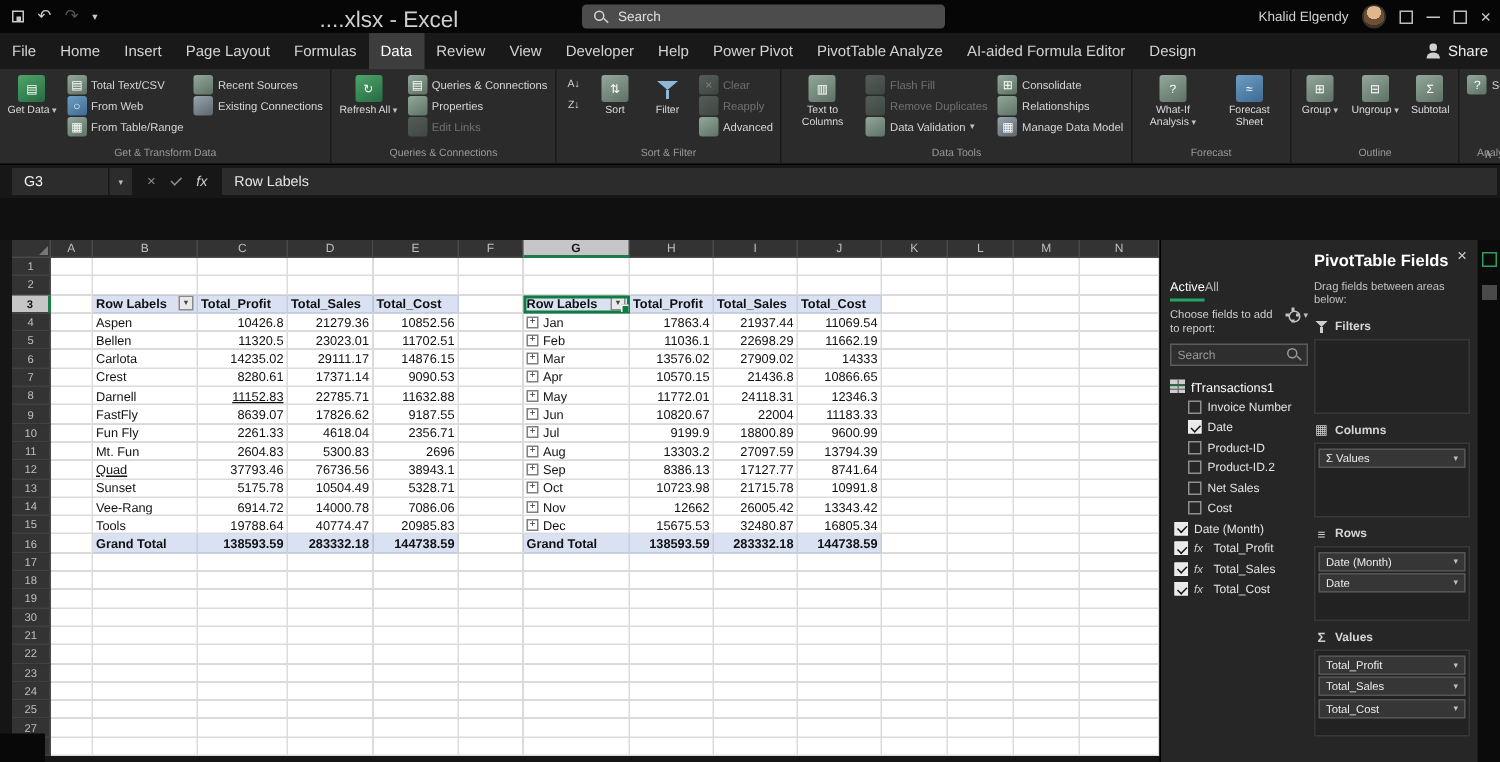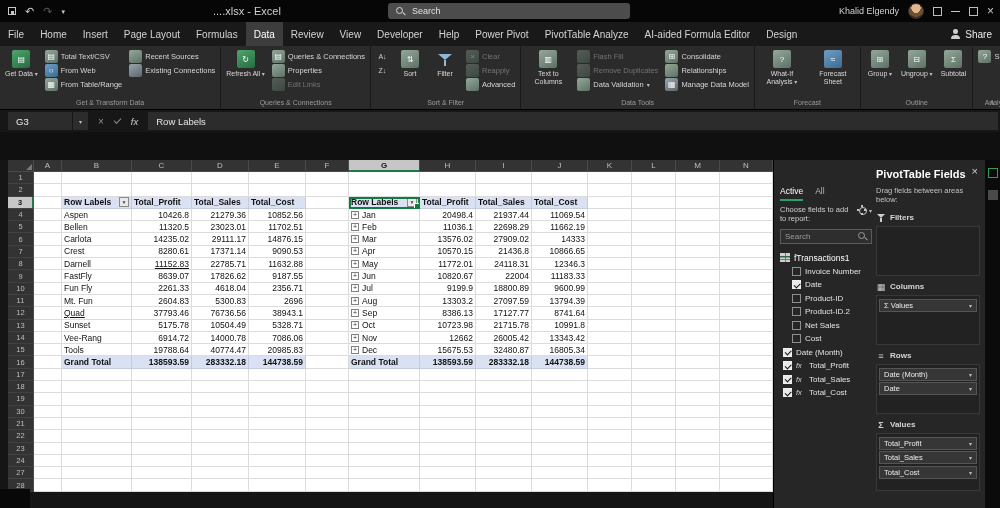--- a/index.html
+++ b/index.html
@@ -7,21 +7,21 @@
   body{width:1000px;height:508px;overflow:hidden;background:#141414;font-family:"Liberation Sans","DejaVu Sans",sans-serif;position:relative;color:#d6d6d6}
 
   
   .titlebar{height:22px;background:#060606;position:relative}
   .qat{position:absolute;left:8px;top:0;height:22px;display:flex;align-items:center;gap:9px}
   .tico{color:#c9c9c9;font-size:11px;line-height:1}
   .dim{opacity:.4}
   .save-sq{width:8px;height:8px;border:1px solid #c9c9c9;position:relative;display:inline-block}
   .save-sq::after{content:"";position:absolute;left:2px;bottom:0;width:3px;height:3px;background:#c9c9c9}
   .qcaret{font-size:7px}
-  .tb-file{position:absolute;left:213px;top:5px;font-size:11px;color:#cfcfcf;white-space:nowrap}
+  .tb-file{position:absolute;left:213px;top:5px;font-size:15px;color:#cfcfcf;white-space:nowrap}
   .tb-search{position:absolute;left:388px;top:3px;width:242px;height:16px;background:#4c4c4c;border-radius:3px;display:flex;align-items:center;gap:7px;padding:0 8px;font-size:9px;color:#e0e0e0}
   .mag{width:9px;height:9px;position:relative;display:inline-block;flex:none}
   .mag::before{content:"";position:absolute;left:0;top:0;width:5px;height:5px;border:1.3px solid #d6d6d6;border-radius:50%}
   .mag::after{content:"";position:absolute;left:5.5px;top:6px;width:3.5px;height:1.3px;background:#d6d6d6;transform:rotate(45deg)}
   .tb-right{position:absolute;right:0;top:0;height:22px;display:flex;align-items:center;gap:9px;padding-right:6px}
   .tb-user{font-size:9px;color:#d2d2d2;white-space:nowrap}
   .avatar{width:16px;height:16px;border-radius:50%;background:radial-gradient(circle at 50% 30%,#e0b68c 0 38%,#6e4f32 39% 70%,#423023 71%);border:1px solid #333;flex:none}
   .sqico{width:9px;height:9px;border:1px solid #bdbdbd;display:inline-block}
   .minico{width:9px;height:1px;background:#c9c9c9;display:inline-block}
   .closeico{font-size:12px;color:#c9c9c9}
@@ -88,21 +88,21 @@
   .cell.sel::after{content:"";position:absolute;right:-1px;bottom:-1px;width:4px;height:4px;background:#107c41;border:1px solid #fff}
   .fbtn{margin-left:auto;width:10px;height:10px;background:#e9e9e9;border:1px solid #8a8a8a;color:#444;font-size:5px;display:flex;align-items:center;justify-content:center;flex:none}
   .expbox{width:8px;height:8px;border:1px solid #808080;background:#fff;color:#333;font-size:7px;line-height:6px;display:inline-flex;align-items:center;justify-content:center;margin-right:3px;flex:none}
   .blbox{position:absolute;left:0;bottom:0;width:30px;height:19px;background:#080808;z-index:4}
 
   
   .pane{width:212px;background:#262626;border-left:1px solid #000;position:relative;flex:none;overflow:hidden}
   .pane-title{position:absolute;left:102px;top:8px;font-size:11px;font-weight:bold;color:#fff;white-space:nowrap}
   .pane-close{position:absolute;right:7px;top:5px;font-size:11px;color:#cfcfcf}
   .pane-left{position:absolute;left:6px;top:26px;width:92px}
-  .ptabs{display:flex;gap:12px;height:15px}
+  .ptabs{display:flex;gap:0;height:15px}
   .ptab{font-size:8.5px;color:#b5b5b5}
   .ptab.active{color:#fff;border-bottom:2px solid #27a567}
   .chooserow{display:flex;margin-top:4px}
   .chooselab{font-size:7.5px;line-height:9px;color:#cfcfcf;width:70px}
   .gearbtn{margin-left:auto;display:flex;align-items:flex-start;gap:2px}
   .gear{width:10px;height:10px;position:relative;display:inline-block}
   .gear::before{content:"";position:absolute;left:2px;top:2px;width:6px;height:6px;border:1.5px solid #c2c2c2;border-radius:50%}
   .gear::after{content:"";position:absolute;inset:0;background:linear-gradient(#c2c2c2 0 0) 50% 0/2px 2.5px no-repeat,linear-gradient(#c2c2c2 0 0) 50% 100%/2px 2.5px no-repeat,linear-gradient(#c2c2c2 0 0) 0 50%/2.5px 2px no-repeat,linear-gradient(#c2c2c2 0 0) 100% 50%/2.5px 2px no-repeat}
   .gcaret{font-size:6px;color:#bdbdbd;margin-top:2px}
   .psearch{margin-top:6px;height:15px;border:1px solid #5b5b5b;background:#2e2e2e;display:flex;align-items:center;justify-content:space-between;padding:0 4px;font-size:8px;color:#9b9b9b}
@@ -478,21 +478,21 @@
           </div>
           <div class="cell num" style="width: 57px;">
             <span>10852.56</span>
           </div>
           <div class="cell" style="width: 43px;"></div>
           <div class="cell exp" style="width: 71px;">
             <span class="expbox">+</span>
             <span>Jan</span>
           </div>
           <div class="cell num" style="width: 56px;">
-            <span>20498.4</span>
+            <span>17863.4</span>
           </div>
           <div class="cell num" style="width: 56px;">
             <span>21937.44</span>
           </div>
           <div class="cell num" style="width: 56px;">
             <span>11069.54</span>
           </div>
           <div class="cell" style="width: 44px;"></div>
           <div class="cell" style="width: 44px;"></div>
           <div class="cell" style="width: 44px;"></div>
@@ -1019,20 +1019,37 @@
           <div class="cell" style="width: 56px;"></div>
           <div class="cell" style="width: 56px;"></div>
           <div class="cell" style="width: 56px;"></div>
           <div class="cell" style="width: 44px;"></div>
           <div class="cell" style="width: 44px;"></div>
           <div class="cell" style="width: 44px;"></div>
           <div class="cell" style="width: 53px;"></div>
         </div>
         <div class="grow">
           <div class="rh">24</div>
+          <div class="cell" style="width: 28px;"></div>
+          <div class="cell" style="width: 70px;"></div>
+          <div class="cell" style="width: 60px;"></div>
+          <div class="cell" style="width: 57px;"></div>
+          <div class="cell" style="width: 57px;"></div>
+          <div class="cell" style="width: 43px;"></div>
+          <div class="cell" style="width: 71px;"></div>
+          <div class="cell" style="width: 56px;"></div>
+          <div class="cell" style="width: 56px;"></div>
+          <div class="cell" style="width: 56px;"></div>
+          <div class="cell" style="width: 44px;"></div>
+          <div class="cell" style="width: 44px;"></div>
+          <div class="cell" style="width: 44px;"></div>
+          <div class="cell" style="width: 53px;"></div>
+        </div>
+        <div class="grow">
+          <div class="rh">25</div>
           <div class="cell" style="width: 28px;"></div>
           <div class="cell" style="width: 70px;"></div>
           <div class="cell" style="width: 60px;"></div>
           <div class="cell" style="width: 57px;"></div>
           <div class="cell" style="width: 57px;"></div>
           <div class="cell" style="width: 43px;"></div>
           <div class="cell" style="width: 71px;"></div>
           <div class="cell" style="width: 56px;"></div>
           <div class="cell" style="width: 56px;"></div>
           <div class="cell" style="width: 56px;"></div>

